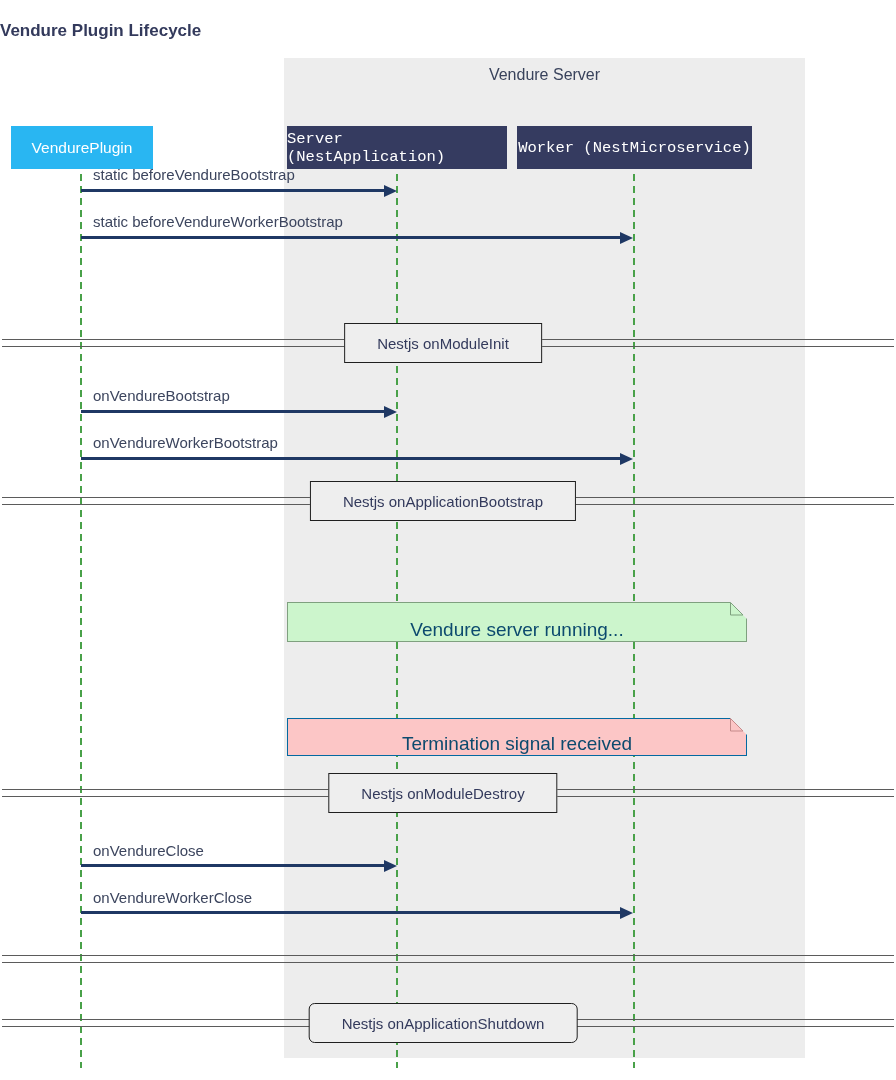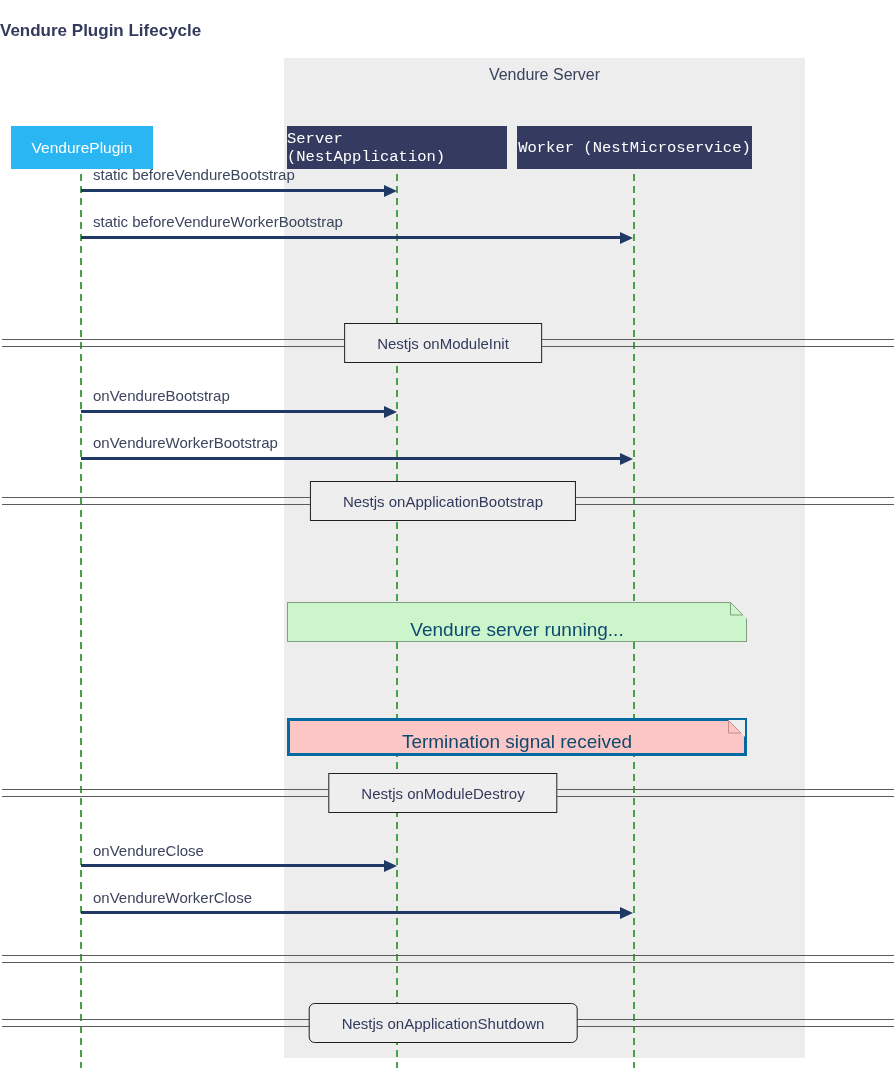--- a/index.html
+++ b/index.html
@@ -33,21 +33,21 @@
   .divider-line{position:absolute;left:2px;right:2px;height:6px;
                 border-top:1.5px solid #5B5B5B;border-bottom:1.5px solid #5B5B5B;}
   .divider-box{position:absolute;left:443px;transform:translateX(-50%);height:38px;
                display:flex;align-items:center;justify-content:center;padding:0 32px;
                background:#EEEEEE;border:1.5px solid #1F1F1F;
                font-size:15px;color:#333A5C;white-space:nowrap;}
 
   .note{position:absolute;left:287px;width:460px;display:flex;align-items:flex-end;justify-content:center;
         font-size:19px;color:#0c4a6e;box-sizing:border-box;}
   .note-green{top:602px;height:40px;background:#CCF5CC;border:1px solid #7FA07F;}
-  .note-red{top:718px;height:38px;background:#FCC6C6;border:3px solid #0369a1;}
+  .note-red{top:718px;height:38px;background:#FCC6C6;border:1px solid #0369a1;}
   .fold{position:absolute;top:-1px;right:-1px;}
   .fold-out{fill:#EDEDED;}
   .note-green .fold-flap{fill:#CCF5CC;stroke:#7FA07F;stroke-width:1;}
   .note-red  .fold-flap{fill:#FCC6C6;stroke:#C58A8A;stroke-width:1;}
 </style>
 </head>
 <body>
 
 <div class="canvas">
 

